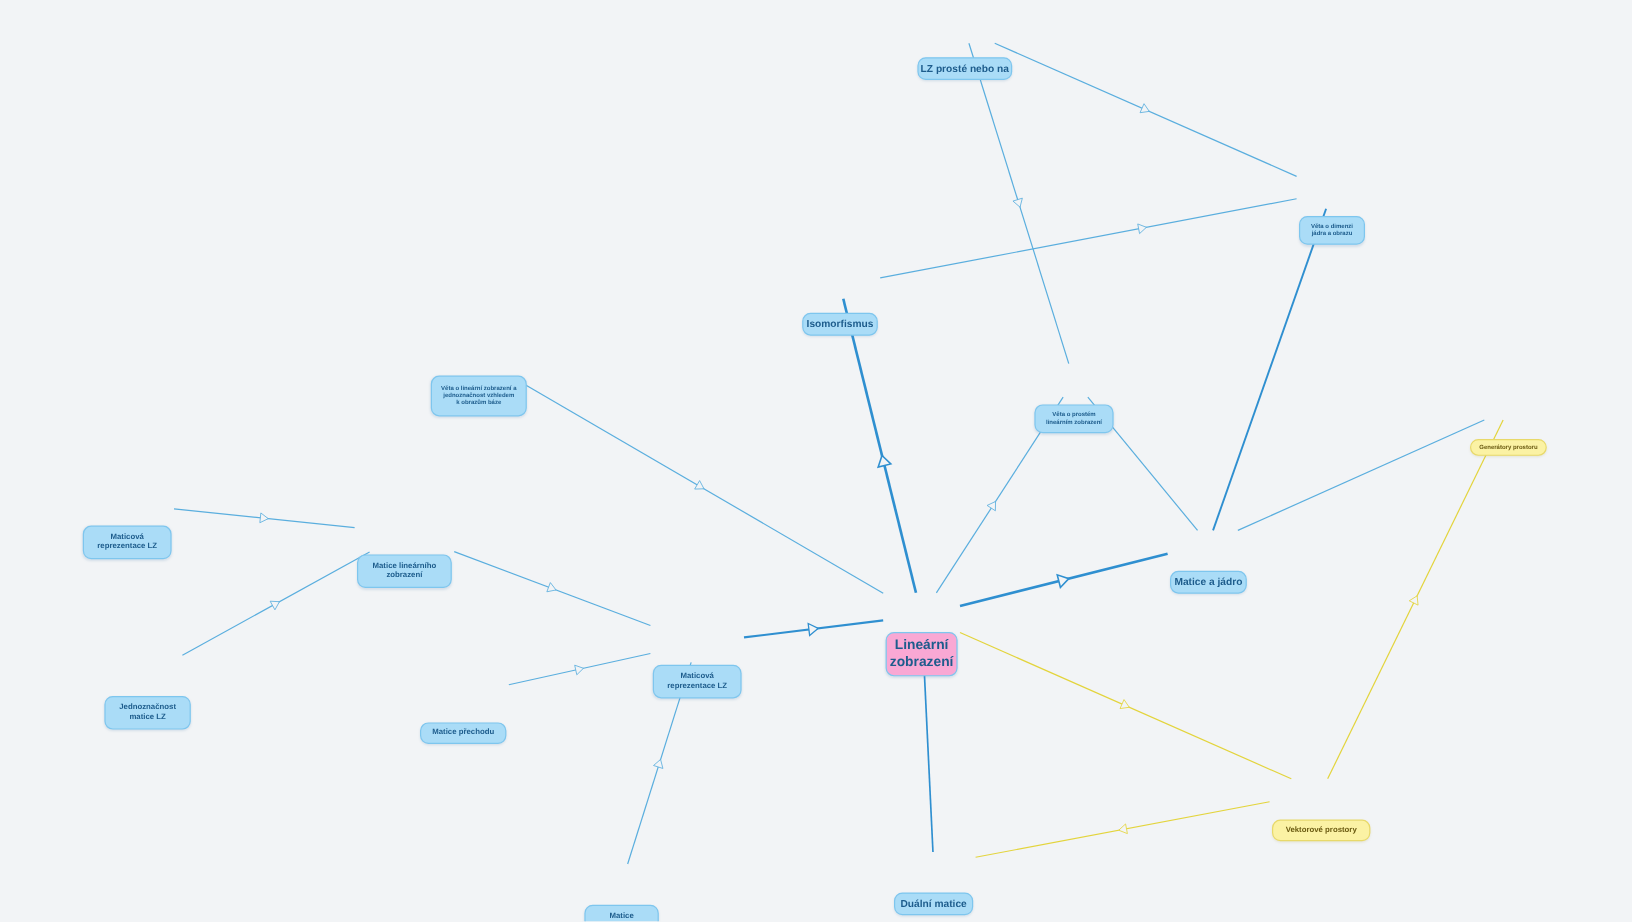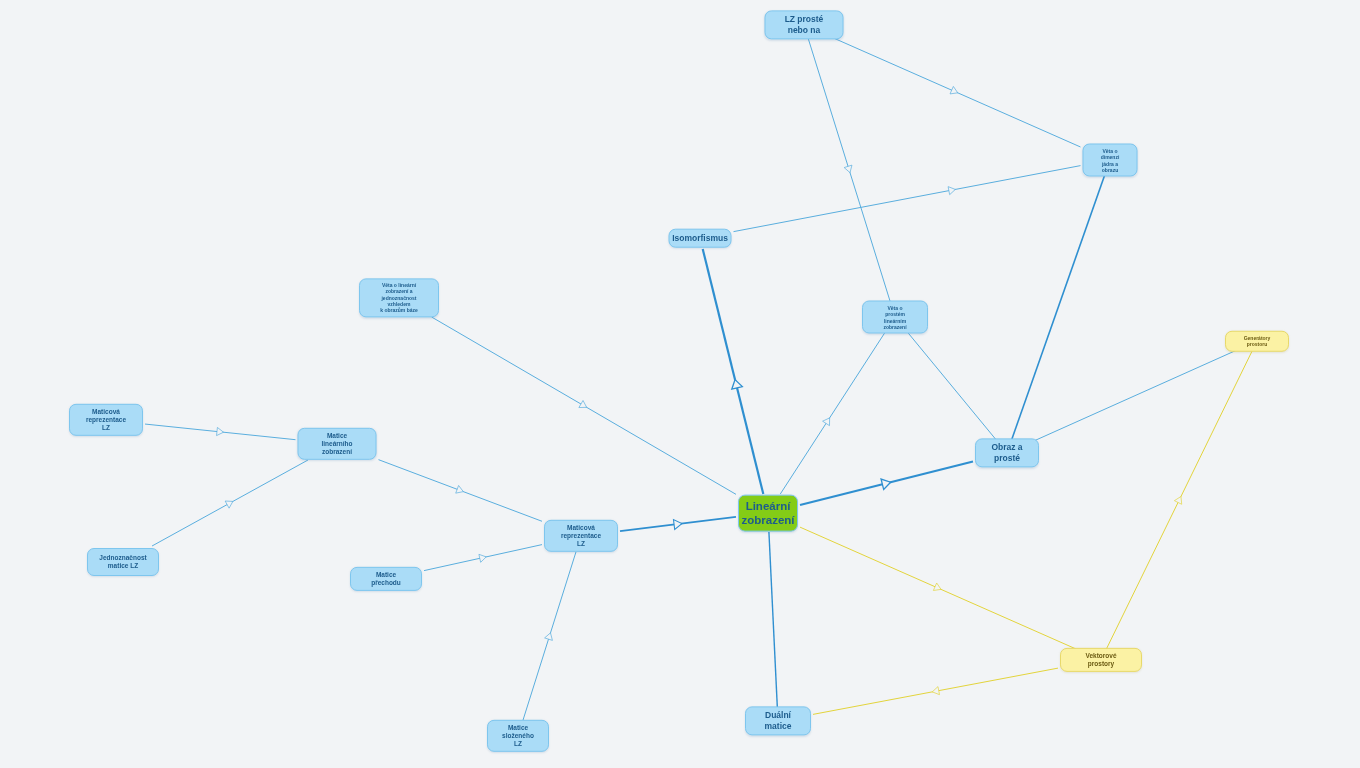--- a/index.html
+++ b/index.html
@@ -30,38 +30,39 @@
     position: absolute;
     box-sizing: border-box;
     transform: translate(-50%, -50%);
     border-radius: 7px;
     text-align: center;
     display: flex;
     align-items: center;
     justify-content: center;
     line-height: 1.25;
     white-space: pre-line;
-    padding: 3px 14px;
+    padding: 3px 0;
     cursor: pointer;
     user-select: none;
+    margin-top: 32px;
   }
   .node.blue {
     background: #aadcf7;
     border: 1px solid #7ec6ee;
     color: #1d5c8c;
     box-shadow: 0 1px 2px rgba(80,130,170,0.18);
   }
   .node.yellow {
     background: #fbf2a4;
     border: 1px solid #e8d96a;
     color: #6b5b12;
     box-shadow: 0 1px 2px rgba(170,160,80,0.18);
   }
   .node.central {
-    background: #84cc16;
+    background: #f9a8d4;
     border: 1px solid #7ec6ee;
     color: #1d5c8c;
     font-weight: bold;
   }
   .node.sz-lg  { font-size: 11.5px; font-weight: bold; }
   .node.sz-md  { font-size: 8.5px;  font-weight: bold; }
   .node.sz-sm  { font-size: 6.5px;  font-weight: bold; }
   .node.sz-xs  { font-size: 5px;    font-weight: bold; }
 </style>
 </head>
@@ -122,18 +123,18 @@
 reprezentace LZ</div>
       <div class="node blue sz-sm" style="left: 337px; top: 444px; width: 79px; min-height: 28px;">Matice lineárního
 zobrazení</div>
       <div class="node blue sz-sm" style="left: 123px; top: 562px; width: 72px; min-height: 28px;">Jednoznačnost
 matice LZ</div>
       <div class="node blue sz-sm" style="left: 581px; top: 536px; width: 74px; min-height: 28px;">Maticová
 reprezentace LZ</div>
       <div class="node blue sz-sm" style="left: 386px; top: 579px; width: 72px; min-height: 18px;">Matice přechodu</div>
       <div class="node blue sz-sm" style="left: 518px; top: 736px; width: 62px; min-height: 28px;">Matice
 složeného LZ</div>
-      <div class="node blue sz-md" style="left: 1007px; top: 453px; width: 64px; min-height: 18px;">Obraz a prosté</div>
+      <div class="node blue sz-md" style="left: 1007px; top: 453px; width: 64px; min-height: 18px;">Matice a jádro</div>
       <div class="node blue sz-md" style="left: 778px; top: 721px; width: 66px; min-height: 18px;">Duální matice</div>
       <div class="node yellow sz-sm" style="left: 1101px; top: 660px; width: 82px; min-height: 18px;">Vektorové prostory</div>
       <div class="node yellow sz-xs" style="left: 1257px; top: 341px; width: 64px; min-height: 14px;">Generátory prostoru</div>
     </div>
 </div>
 
 </body></html>

